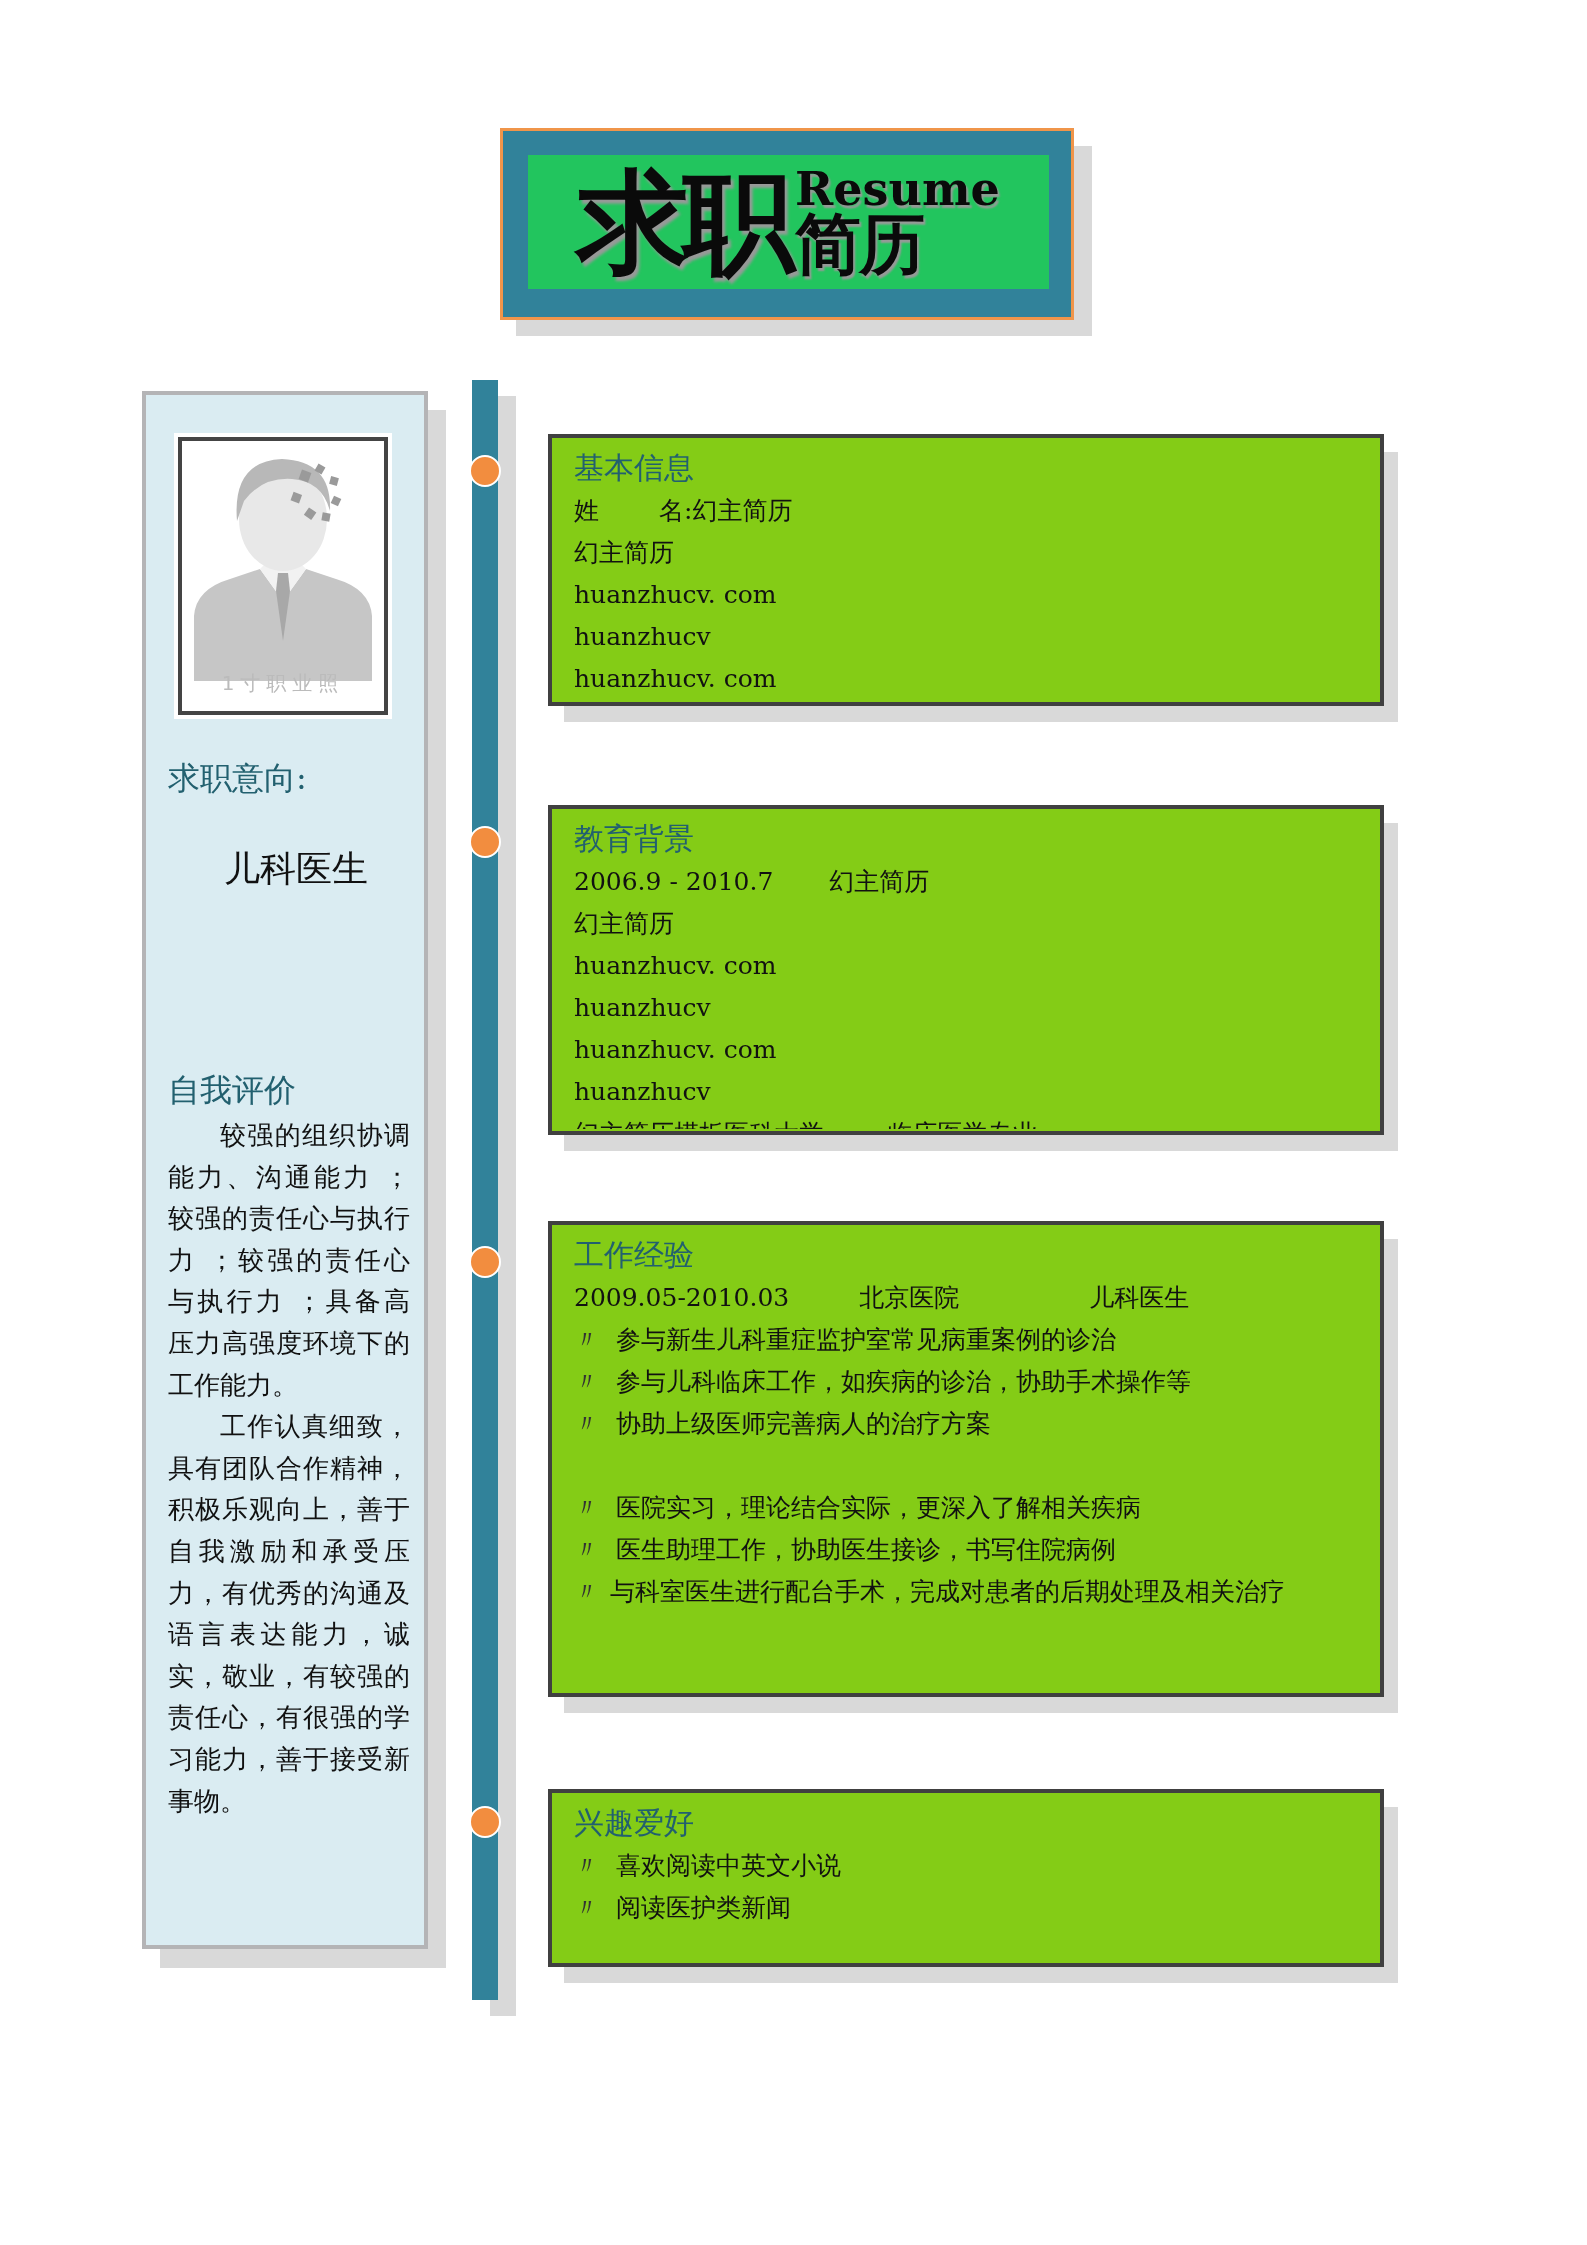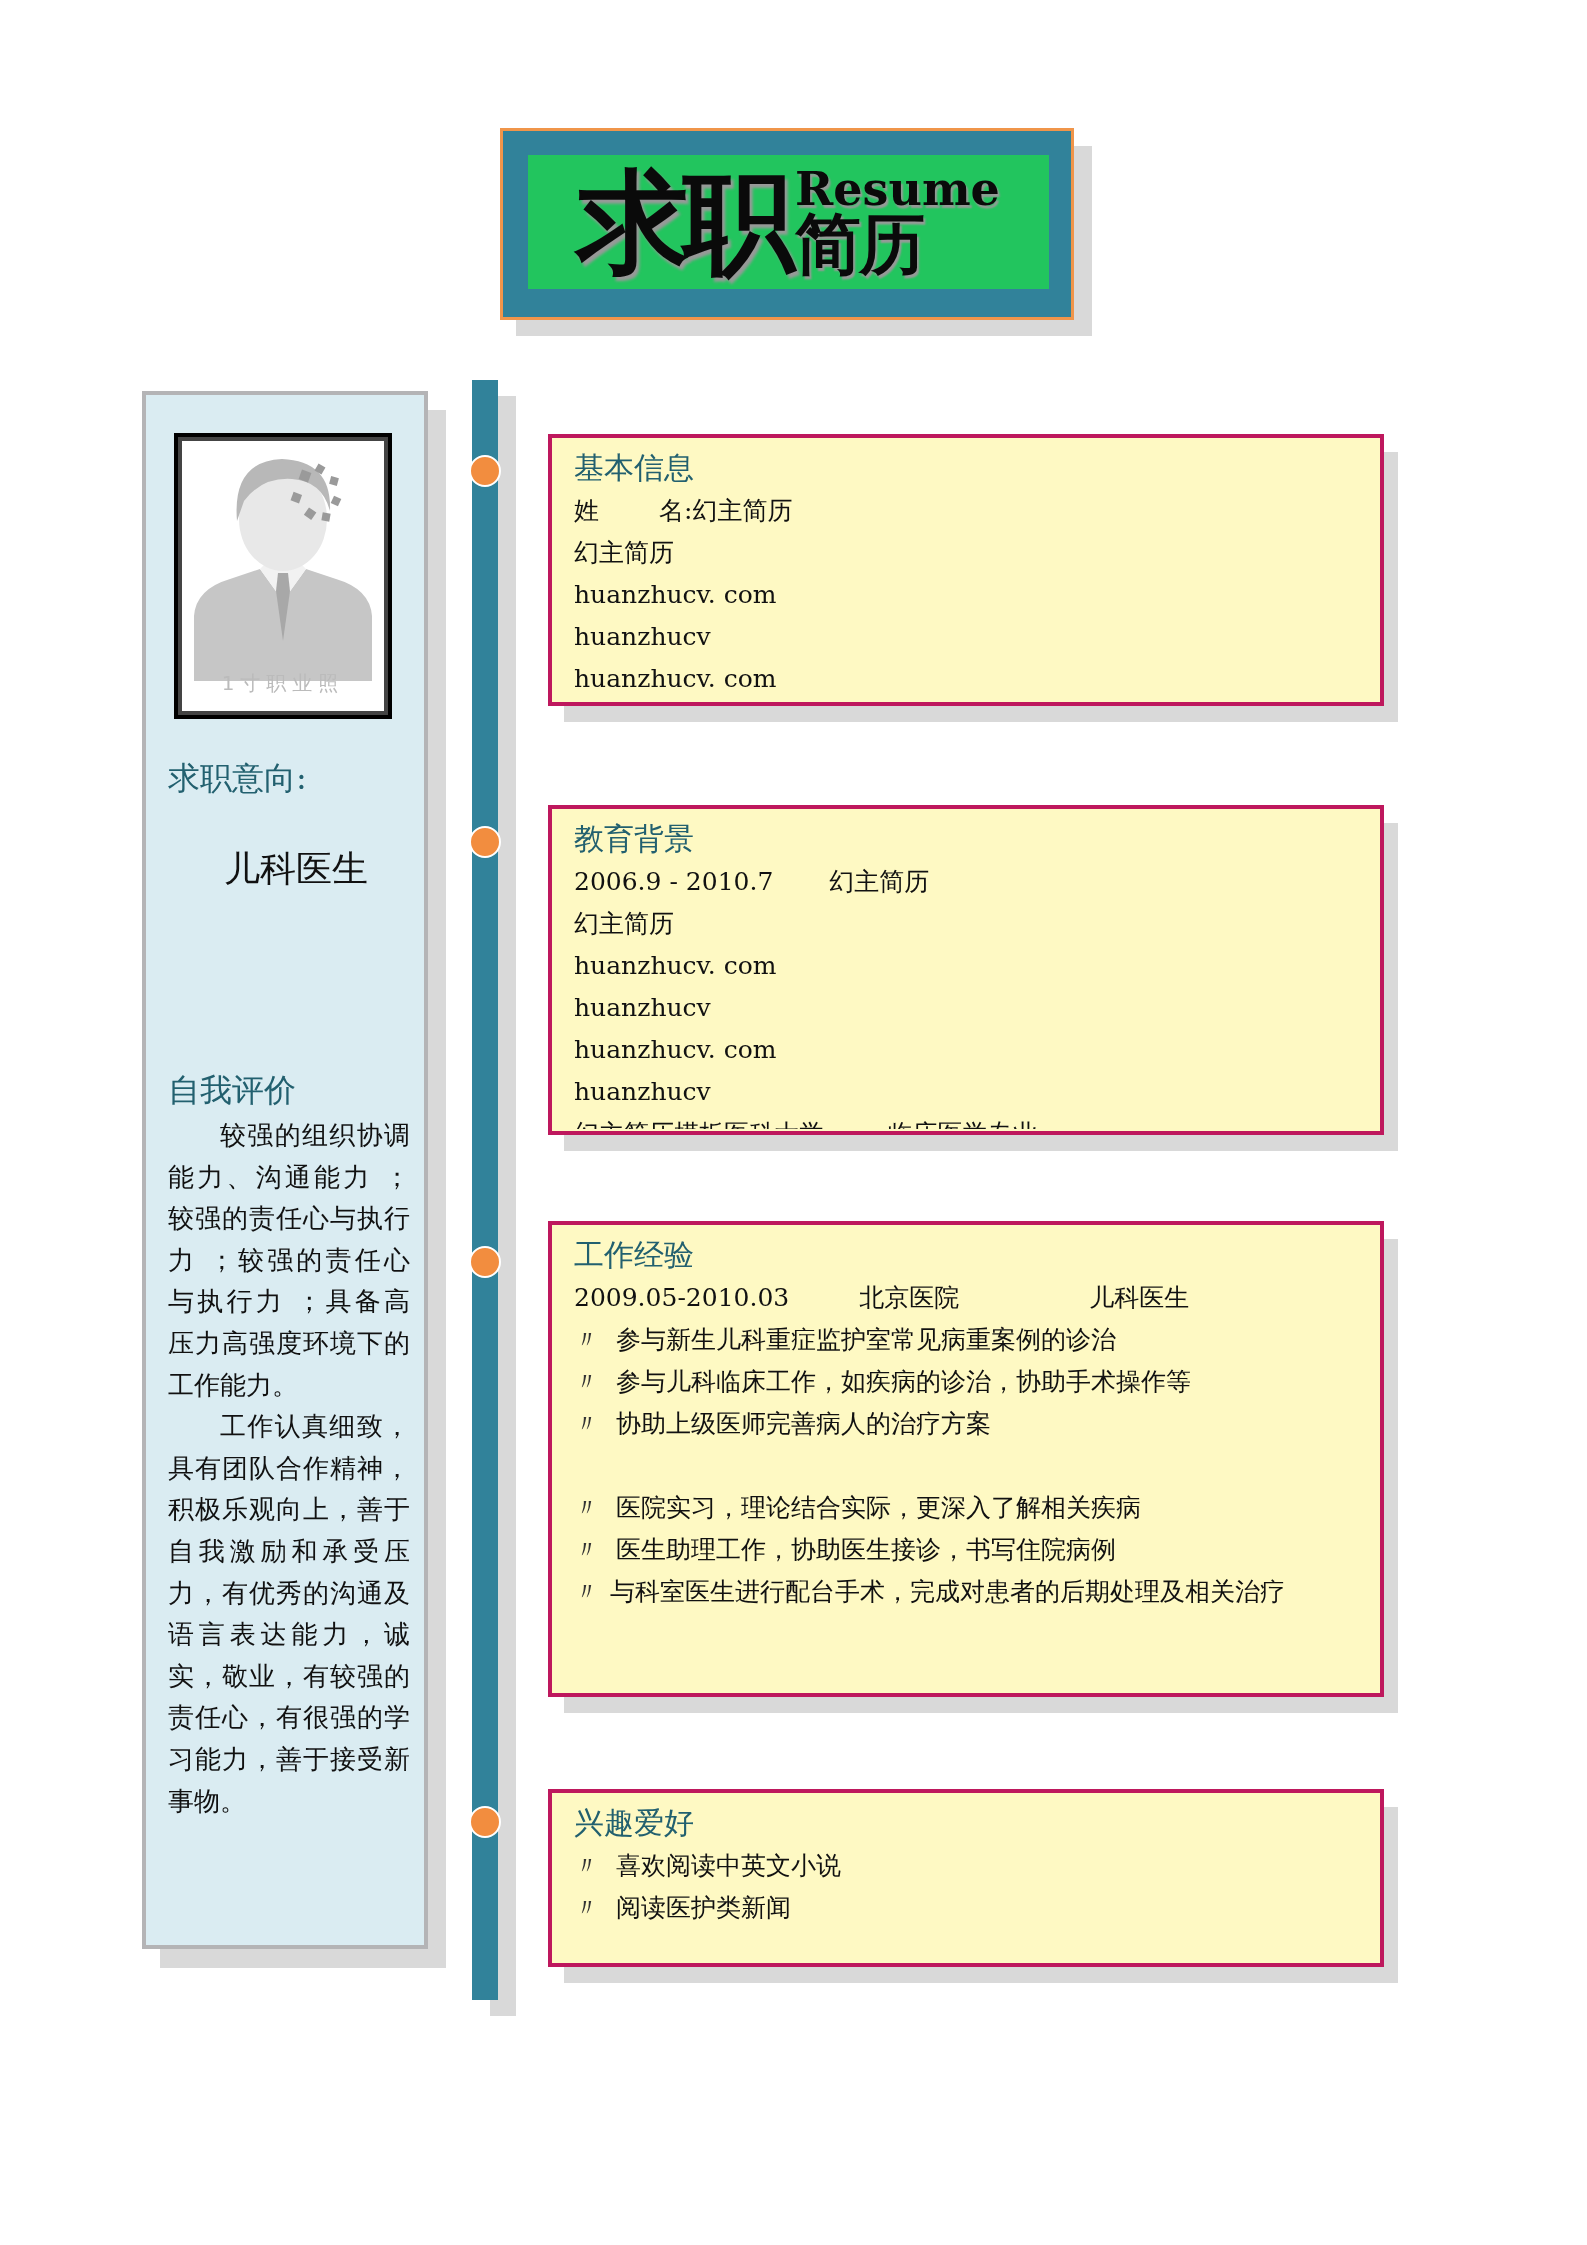--- a/index.html
+++ b/index.html
@@ -16,36 +16,36 @@
   .title-big { font-family:"DejaVu Sans","Liberation Sans",sans-serif; font-weight:900; font-size:112px;
                line-height:1; letter-spacing:-6px; color:#0a0a0a; text-shadow:3px 4px 3px #999; }
   .title-right { display:flex; flex-direction:column; margin-left:6px; }
   .title-en { font-family:"DejaVu Serif","Liberation Serif",serif; font-weight:bold; font-size:46px; line-height:1; color:#0a0a0a; text-shadow:2px 3px 2px #999; }
   .title-cn { font-family:"DejaVu Sans","Liberation Sans",sans-serif; font-weight:900; font-size:66px; line-height:1; letter-spacing:-2px; color:#0a0a0a; text-shadow:2px 3px 2px #999; }
 
   
   .left-shadow { left:160px; top:410px; width:286px; height:1558px; background:#d9d9d9; }
   .left-panel { left:142px; top:391px; width:286px; height:1558px; background:#daecf2;
                 border:4px solid #b4b4b6; box-sizing:border-box; }
-  .photo-frame { position:absolute; left:28px; top:38px; width:218px; height:286px; background:#000000; }
+  .photo-frame { position:absolute; left:28px; top:38px; width:218px; height:286px; background:#ffffff; }
   .photo { position:absolute; left:4px; top:4px; right:4px; bottom:4px; border:4px solid #444; background:#fff; overflow:hidden; }
   .photo-caption { position:absolute; bottom:14px; left:0; right:0; text-align:center; font-size:20px; color:#bbb; letter-spacing:6px; font-family:"DejaVu Sans","Liberation Sans",sans-serif; }
   .left-heading { position:absolute; left:22px; font-size:32px; color:#22606f; }
   .objective-value { position:absolute; left:78px; top:450px; font-size:36px; color:#111; }
   .self-eval { position:absolute; left:22px; top:720px; width:242px; font-size:26px; line-height:41.6px; color:#111; }
   .self-eval p { margin:0; text-indent:2em; text-align:justify; }
 
   
   .bar-shadow { left:490px; top:396px; width:26px; height:1620px; background:#d9d9d9; }
   .bar { left:472px; top:380px; width:26px; height:1620px; background:#31829a; }
   .dot { width:28px; height:28px; border-radius:50%; background:#f28d3f; border:2px solid #fff; box-sizing:content-box; }
 
   
   .box-shadow { background:#d9d9d9; }
-  .box { background:#fef9c3; border:4px solid #be185d; box-sizing:border-box; overflow:hidden; }
+  .box { background:#84cc16; border:4px solid #404040; box-sizing:border-box; overflow:hidden; }
   .box-title { position:absolute; left:22px; top:10px; font-size:30px; color:#22606f; line-height:40px; }
   .box-lines { position:absolute; left:22px; top:52px; right:10px; font-size:25px; line-height:42px; color:#111; white-space:nowrap; }
   .line { display:block; height:42px; }
   .gap { display:inline-block; }
   .bullet { display:inline-block; width:42px; color:#333; }
   .spacer { display:block; height:42px; }
 </style>
 </head>
 <body>
 

